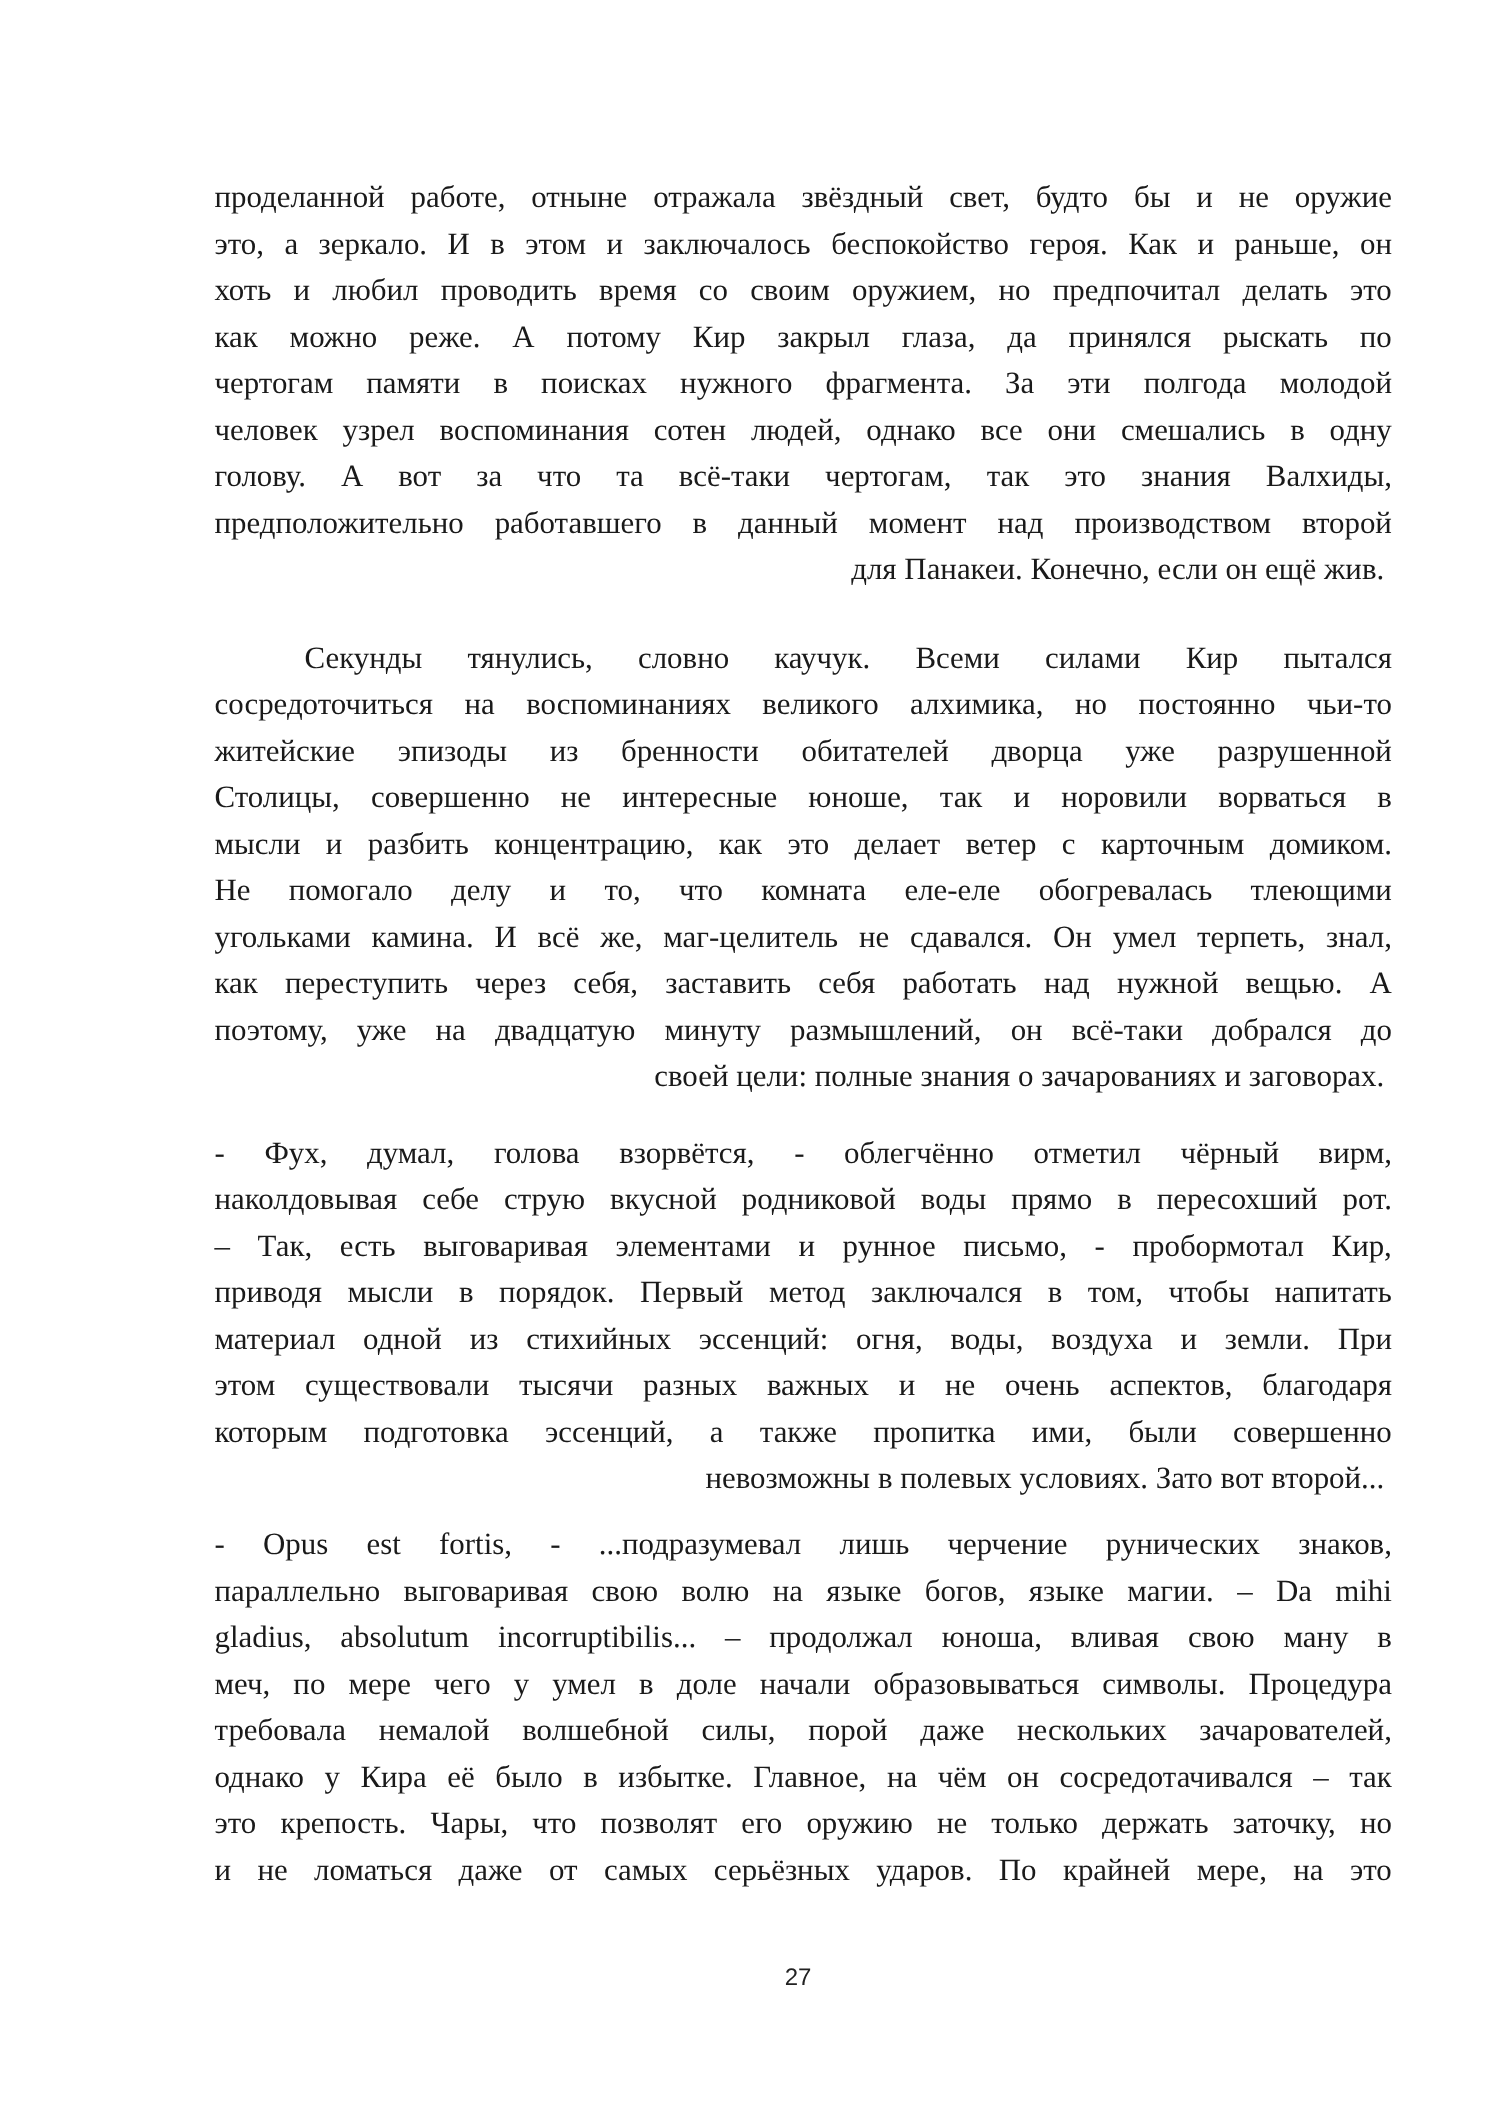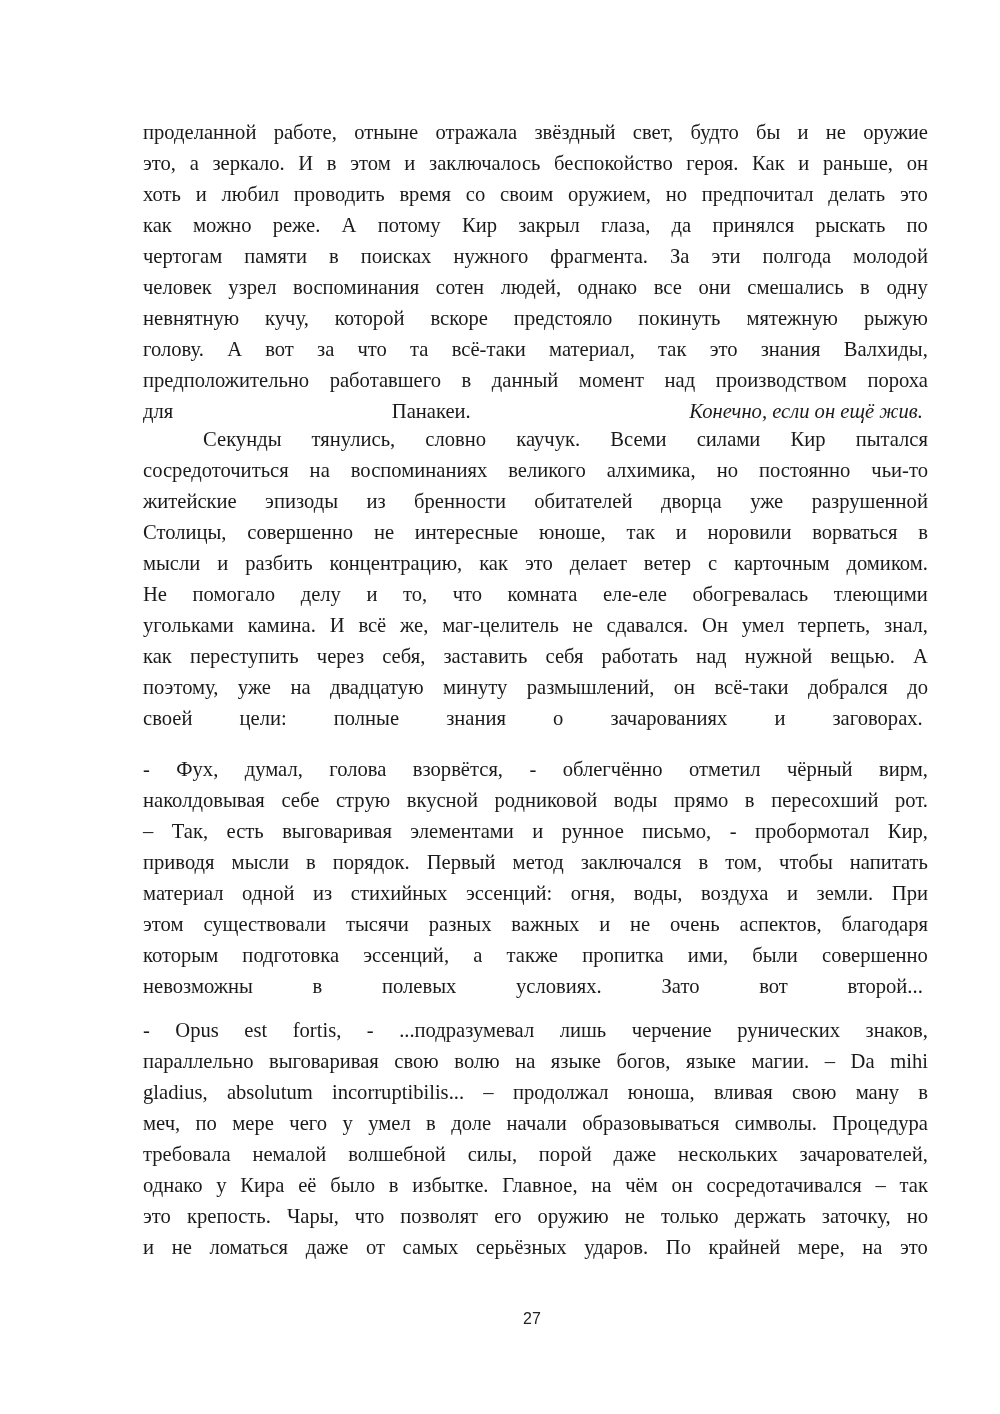--- a/index.html
+++ b/index.html
@@ -25,21 +25,21 @@
     .para {
       position: absolute;
       left: 143px;
       width: 785px;
       font-size: 20.6px;
       line-height: 31px;
       text-align: justify;
       margin: 0;
       letter-spacing: 0;
     }
-    .italic { font-style: italic; }
+    .italic { }
     #p1 { top: 93px; margin-top: 24px; }
     #p2 { top: 424px; }
     #p3 { top: 754px; }
     #p4 { top: 1015px; }
     .page-number {
       position: absolute;
       top: 1310px;
       left: 0;
       width: 1000px;
       text-align: center;
@@ -50,21 +50,21 @@
       color: #222222;
     }
     
     .jl {
       display: flex;
       justify-content: space-between;
       white-space: nowrap;
       height: 31px;
     }
     .jl.last {
-      justify-content: space-between;
+      justify-content: flex-end;
     }
     .jl.last span.w { margin-right: 5.2px; }
     .jl.indent { padding-left: 60px; }
   </style>
 </head>
 <body>
 
 <div class="page">
   <div class="para" id="p1">
       <div class="jl">
@@ -143,52 +143,42 @@
         <span class="w">сотен</span>
         <span class="w">людей,</span>
         <span class="w">однако</span>
         <span class="w">все</span>
         <span class="w">они</span>
         <span class="w">смешались</span>
         <span class="w">в</span>
         <span class="w">одну</span>
       </div>
       <div class="jl">
-        <span class="w">невнятную</span>
-        <span class="w">кучу,</span>
-        <span class="w">которой</span>
-        <span class="w">вскоре</span>
-        <span class="w">предстояло</span>
-        <span class="w">покинуть</span>
-        <span class="w">мятежную</span>
-        <span class="w">рыжую</span>
-      </div>
-      <div class="jl">
         <span class="w">голову.</span>
         <span class="w">А</span>
         <span class="w">вот</span>
         <span class="w">за</span>
         <span class="w">что</span>
         <span class="w">та</span>
         <span class="w">всё-таки</span>
-        <span class="w">материал,</span>
+        <span class="w">чертогам,</span>
         <span class="w">так</span>
         <span class="w">это</span>
         <span class="w">знания</span>
         <span class="w">Валхиды,</span>
       </div>
       <div class="jl">
         <span class="w">предположительно</span>
         <span class="w">работавшего</span>
         <span class="w">в</span>
         <span class="w">данный</span>
         <span class="w">момент</span>
         <span class="w">над</span>
         <span class="w">производством</span>
-        <span class="w">пороха</span>
+        <span class="w">второй</span>
       </div>
       <div class="jl last">
         <span class="w">для</span>
         <span class="w">Панакеи.</span>
         <span class="w italic">Конечно, если он ещё жив.</span>
       </div>
     </div>
   <div class="para" id="p2">
       <div class="jl indent">
         <span class="w">Секунды</span>

